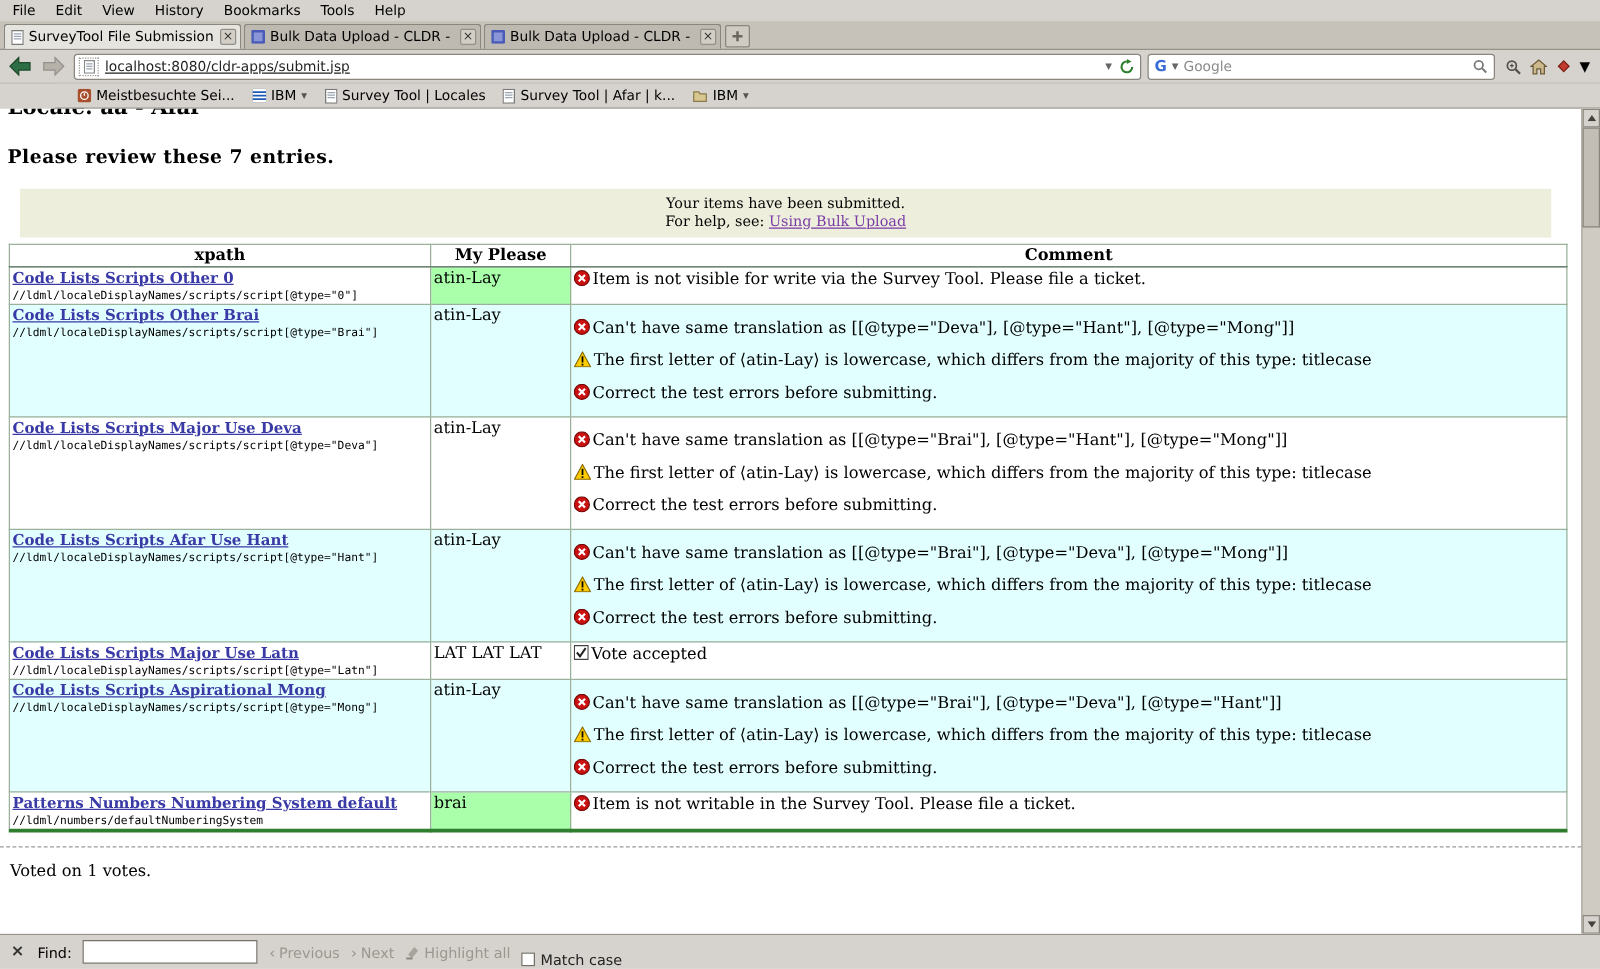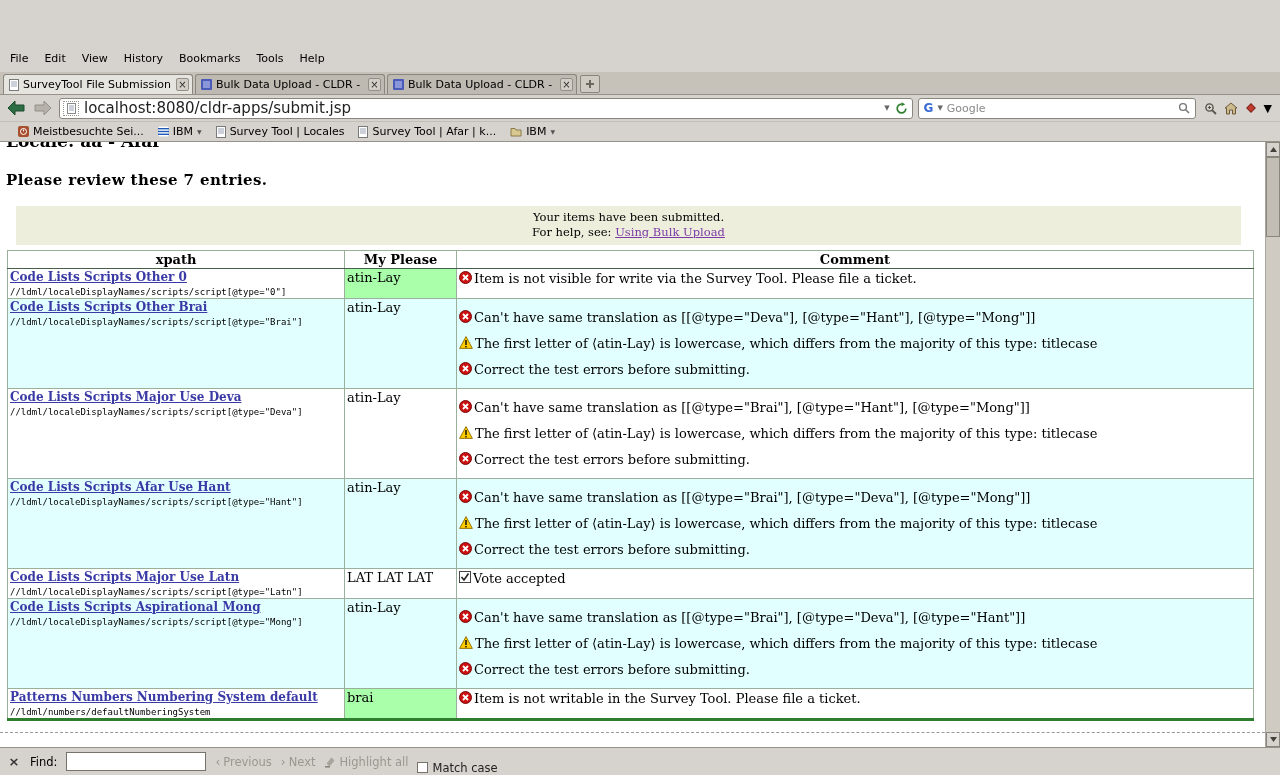--- a/index.html
+++ b/index.html
@@ -9,46 +9,46 @@
     --notice-bg:#eeeedd;
     --link:#3a3aa6;
     --notice-link:#7a3aa6;
   }
   *{margin:0;padding:0;box-sizing:border-box;}
   html,body{width:1280px;height:775px;overflow:hidden;}
   body{font-family:"DejaVu Sans","Liberation Sans",sans-serif;background:var(--chrome-bg);font-size:11px;color:#000;}
   .browser{width:1280px;height:775px;display:flex;flex-direction:column;}
 
   
-  .menubar{height:27px;background:var(--chrome-bg);display:flex;align-items:center;padding-left:2px;margin-top:45px;}
+  .menubar{height:17px;background:var(--chrome-bg);display:flex;align-items:center;padding-left:2px;}
   .menu-item{padding:2px 8px;font-size:11px;cursor:default;}
 
   
   .tabbar{height:23px;background:#c6c2ba;display:flex;align-items:flex-end;padding:2px 3px 0 3px;border-bottom:1px solid #96928a;}
   .tabs{display:flex;align-items:flex-end;gap:2px;}
   .tab{width:190px;height:20px;background:#beb9b1;border:1px solid #8a867e;border-bottom:none;border-radius:3px 3px 0 0;display:flex;align-items:center;padding:0 3px 0 5px;gap:4px;font-size:11px;}
   .tab.active{background:#e6e4df;}
   .tab-title{flex:1;white-space:nowrap;overflow:hidden;}
   .tab-close{width:13px;height:13px;border:1px solid #93908a;background:#d2cec6;color:#333;font-size:10px;line-height:11px;text-align:center;border-radius:2px;}
   .newtab-btn{width:20px;height:18px;margin-left:3px;border:1px solid #8a867e;background:#cfcbc3;border-radius:2px;display:flex;align-items:center;justify-content:center;margin-bottom:1px;}
 
   
   .navbar{height:27px;display:flex;align-items:center;padding:0 5px;gap:5px;background:var(--chrome-bg);border-bottom:1px solid #c2beb6;}
   .nav-btn{width:22px;height:22px;display:flex;align-items:center;justify-content:center;}
   .urlbar{flex:1;height:21px;background:#fff;border:1px solid #8a867e;border-radius:3px;display:flex;align-items:center;padding:0 4px 0 3px;gap:5px;}
   .favicon-box{width:16px;height:15px;border:1px dotted #9a968e;display:flex;align-items:center;justify-content:center;}
-  .url-text{flex:1;font-size:15px;color:#222;white-space:nowrap;overflow:hidden;}
+  .url-text{flex:1;font-size:11px;color:#222;white-space:nowrap;overflow:hidden;text-decoration:underline;}
   .urlbar .chev, .searchbar .chev{font-size:7px;color:#666;}
   .searchbar{width:278px;height:21px;background:#fff;border:1px solid #8a867e;border-radius:3px;display:flex;align-items:center;padding:0 5px;gap:4px;}
   .google-g{font-size:12px;font-weight:bold;color:#3b6bd6;}
   .search-placeholder{flex:1;color:#8a8a8a;font-size:11px;}
   .extra-icons{display:flex;align-items:center;gap:7px;padding:0 3px;}
 
   
-  .bookmarkbar{height:20px;display:flex;align-items:center;padding:0 18px;gap:14px;font-size:11px;background:var(--chrome-bg);border-bottom:1px solid #96928a;}
+  .bookmarkbar{height:20px;display:flex;align-items:center;padding:0 18px;gap:14px;font-size:11px;background:var(--chrome-bg);border-bottom:1px solid #96928a;margin-left:44px;}
   .bm-item{display:flex;align-items:center;gap:4px;white-space:nowrap;}
   .bm-chevron{font-size:6px;color:#555;}
 
   
   .content{flex:1;background:#fff;position:relative;overflow:hidden;}
   .page{position:absolute;top:0;left:0;width:calc(100% - 15px);height:100%;overflow:hidden;font-family:"DejaVu Serif","Liberation Serif",serif;}
   .clipped-heading{margin:-11px 0 0 6px;font-size:17px;font-weight:bold;white-space:nowrap;}
   .review-heading{margin:20px 0 0 6px;font-size:15px;font-weight:bold;letter-spacing:0.4px;}
   .notice{margin:17px 24px 0 16px;background:var(--notice-bg);padding:4px 9px 5px 9px;font-size:11.5px;line-height:15px;text-align:center;}
   .notice a{color:var(--notice-link);}

